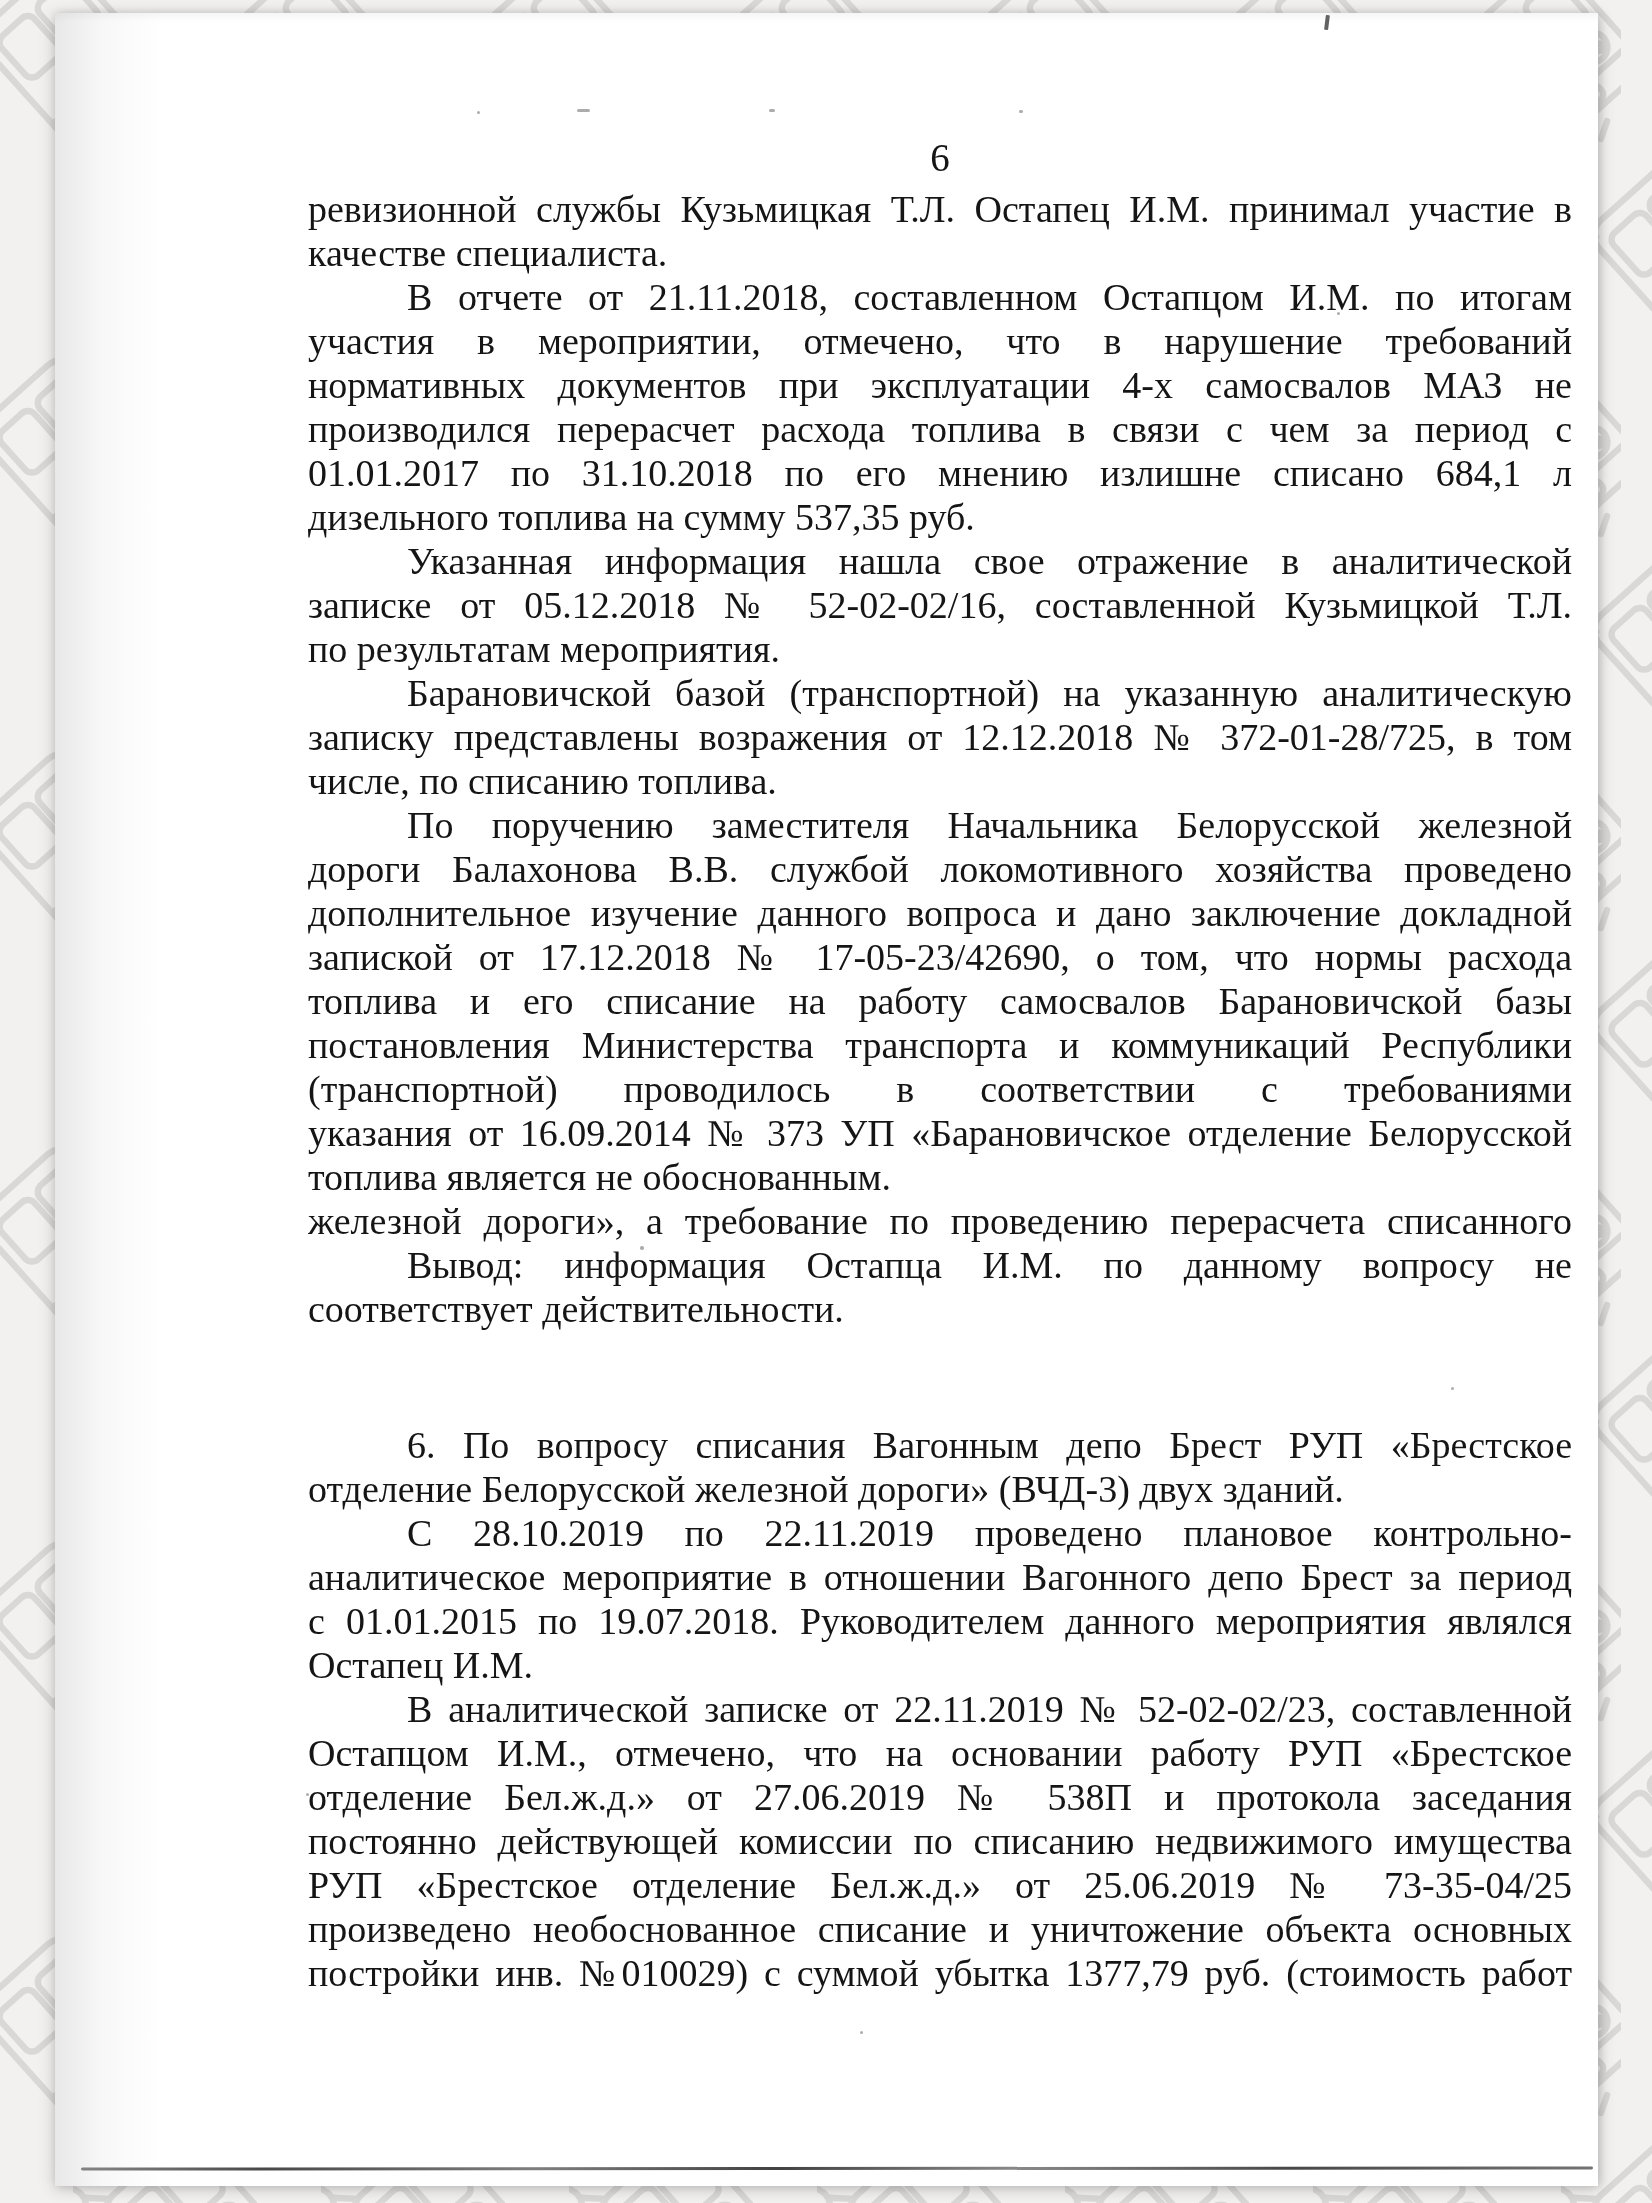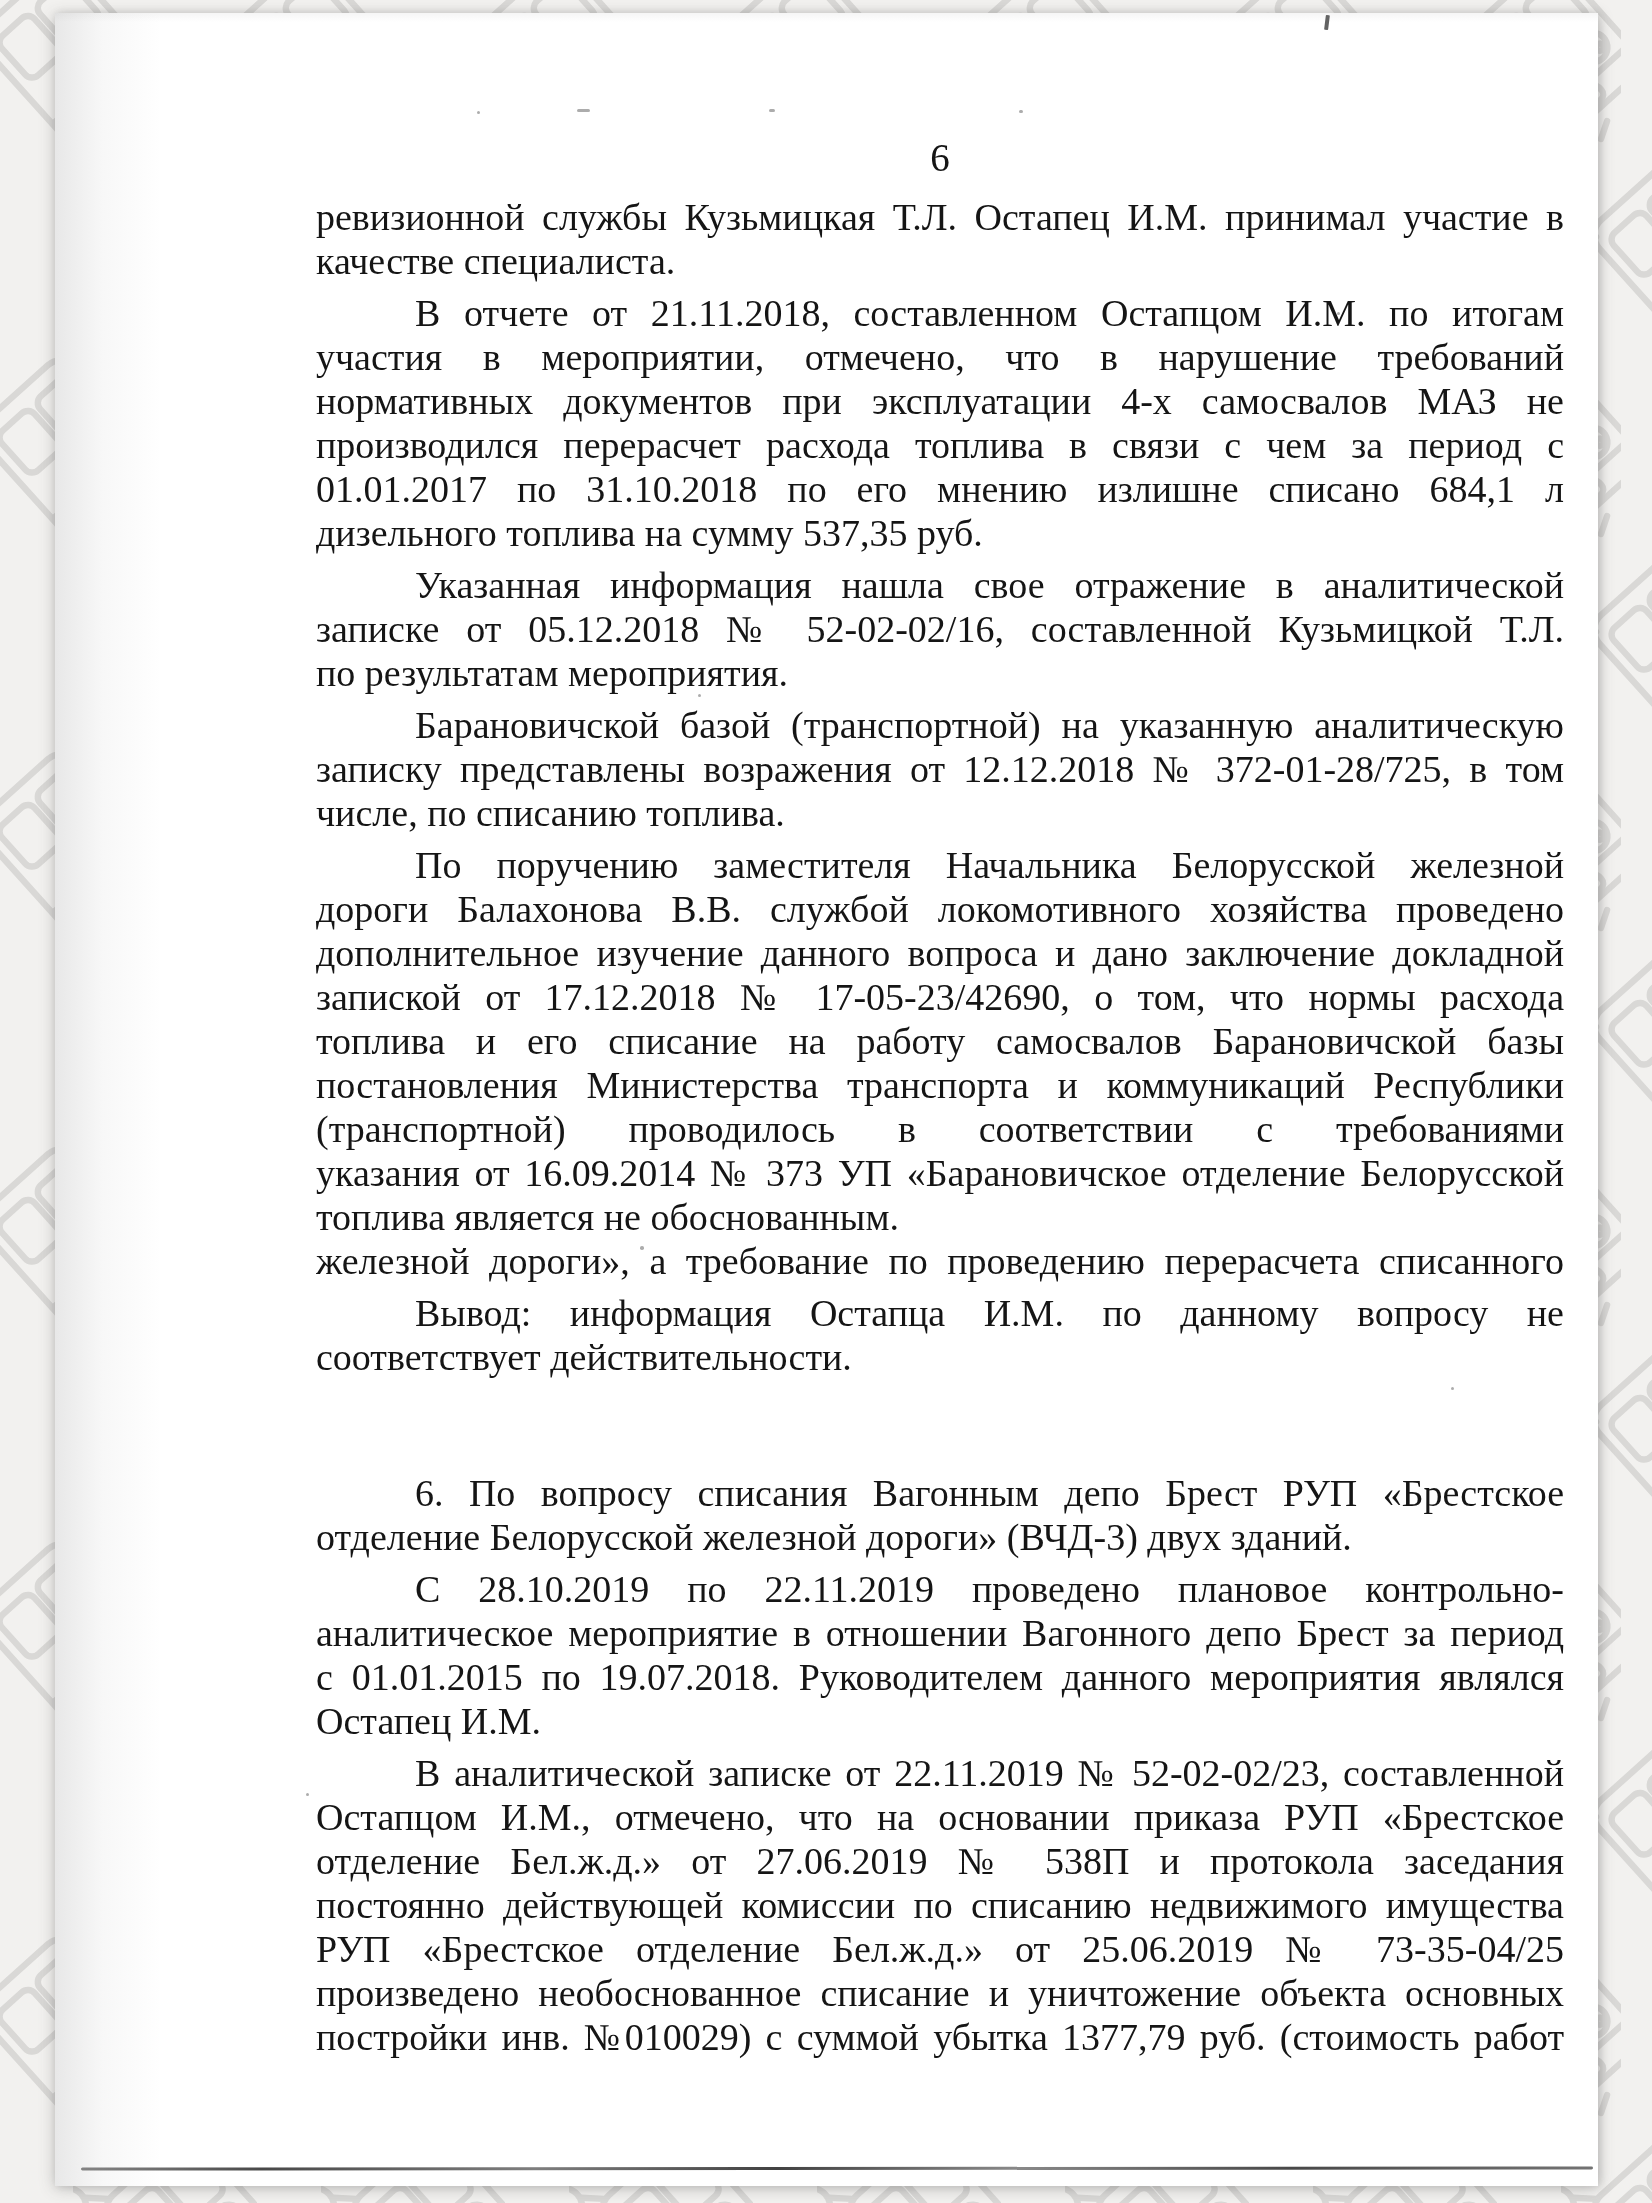--- a/index.html
+++ b/index.html
@@ -38,21 +38,21 @@
   
   .page-number{
     position:absolute;left:253px;top:123px;width:1264px;
     text-align:center;font-size:39px;line-height:44px;color:var(--ink);
   }
   .text-block{
     position:absolute;left:253px;top:174px;width:1264px;
     font-size:38px;line-height:44px;color:var(--ink);
     text-rendering:optimizeLegibility;
   }
-  .para{margin:8px;}
+  .para{margin:0;}
   .para.gap{margin-top:92px;}
   .line{
     height:44px;overflow:hidden;
     text-align:justify;text-align-last:justify;
   }
   .line.last{text-align-last:left;}
   .line.first-indent{text-indent:99px;}
   
   .scan-line{
     position:absolute;left:26px;top:2154px;width:1512px;height:2.8px;
@@ -1629,21 +1629,21 @@
         <div class="line last">отделение Белорусской железной дороги» (ВЧД-3) двух зданий.</div>
       </div>
       <div class="para">
         <div class="line first-indent">С 28.10.2019 по 22.11.2019 проведено плановое контрольно-</div>
         <div class="line">аналитическое мероприятие в отношении Вагонного депо Брест за период</div>
         <div class="line">с 01.01.2015 по 19.07.2018. Руководителем данного мероприятия являлся</div>
         <div class="line last">Остапец И.М.</div>
       </div>
       <div class="para">
         <div class="line first-indent">В аналитической записке от 22.11.2019 № 52-02-02/23, составленной</div>
-        <div class="line">Остапцом И.М., отмечено, что на основании приказа РУП «Брестское</div>
+        <div class="line">Остапцом И.М., отмечено, что на основании работу РУП «Брестское</div>
         <div class="line">отделение Бел.ж.д.» от 27.06.2019 № 538П и протокола заседания</div>
         <div class="line">постоянно действующей комиссии по списанию недвижимого имущества</div>
         <div class="line">РУП «Брестское отделение Бел.ж.д.» от 25.06.2019 № 73-35-04/25</div>
         <div class="line">произведено необоснованное списание и уничтожение объекта основных</div>
         <div class="line">постройки инв. №010029) с суммой убытка 1377,79 руб. (стоимость работ</div>
       </div>
     </div>
 
   <div class="scan-line"></div>
   <div class="tick"></div>

